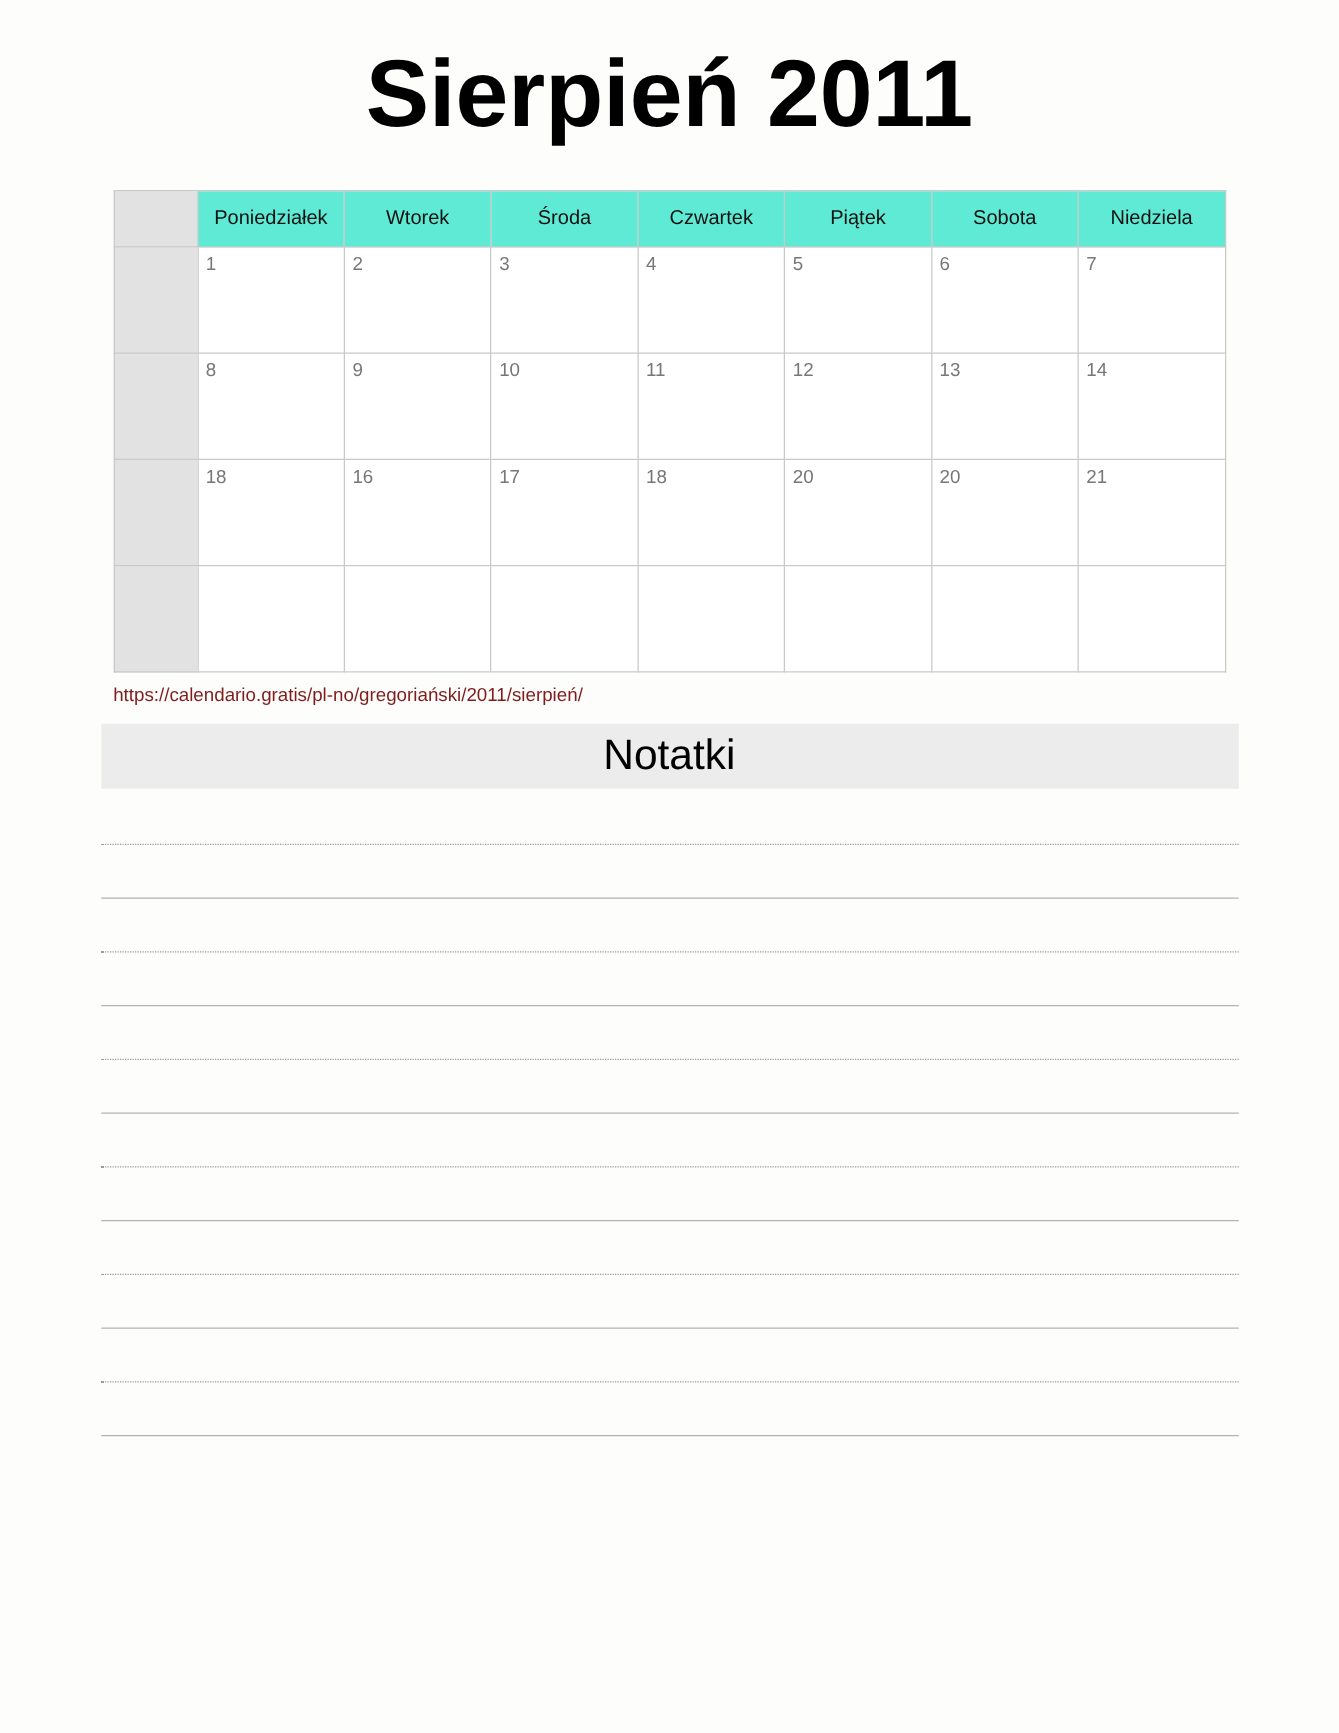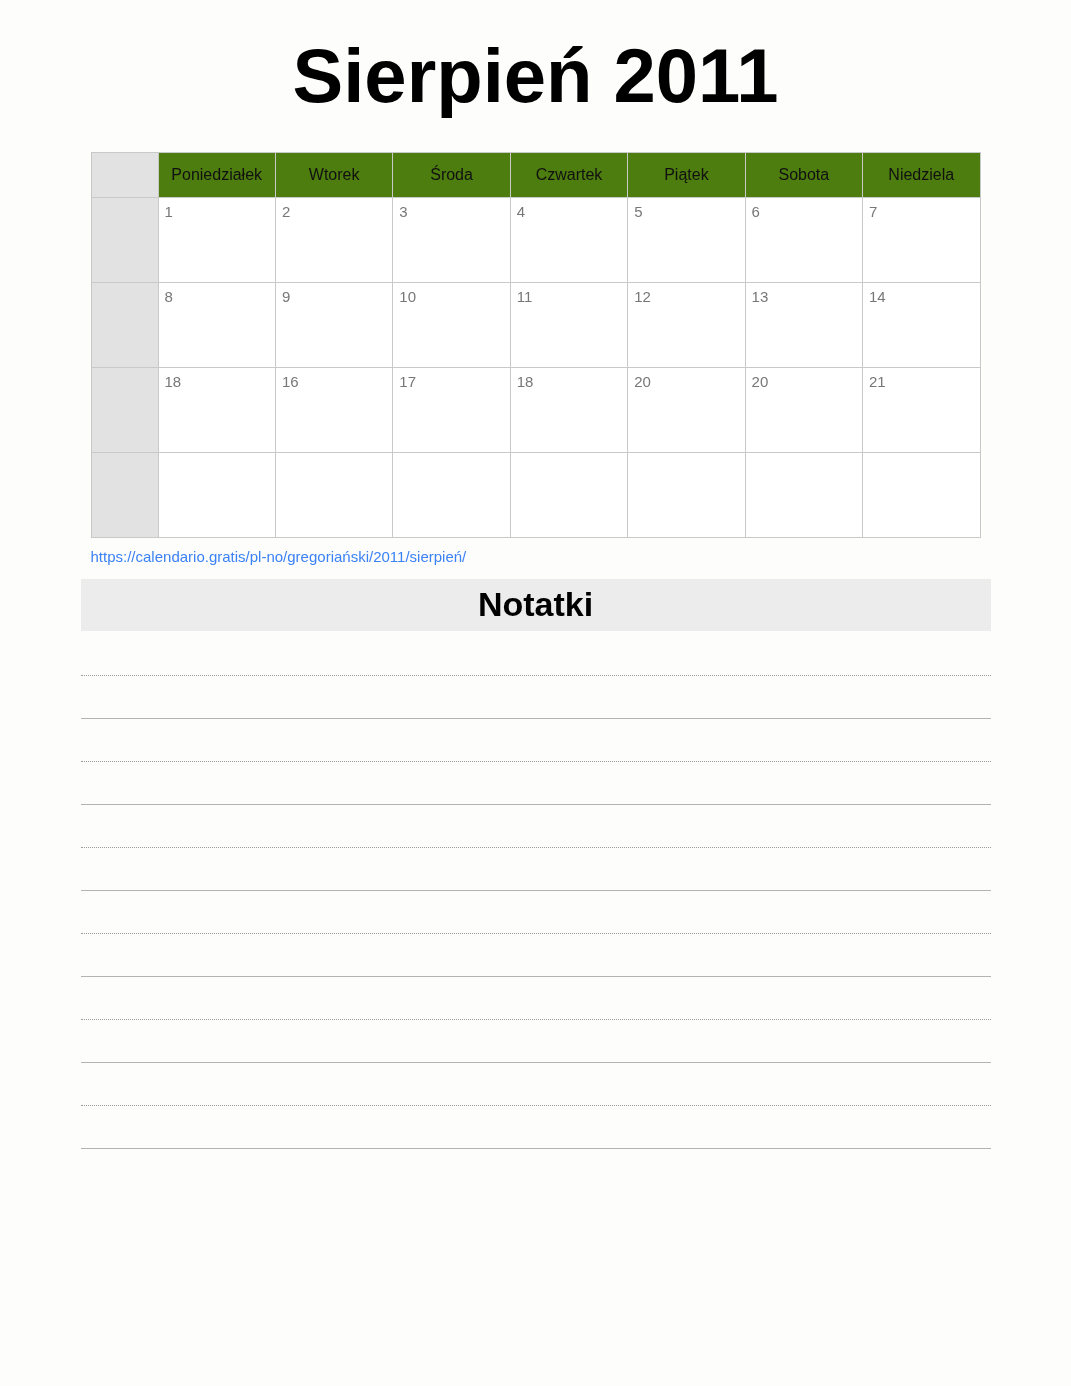--- a/index.html
+++ b/index.html
@@ -43,21 +43,21 @@
     border-collapse: collapse;
     width: 890px;
     table-layout: fixed;
   }
   table.calendar th,
   table.calendar td {
     border: 1px solid #c9c9c9;
     padding: 0;
   }
   table.calendar th {
-    background: #4d7c0f;
+    background: #5eead4;
     font-size: 16px;
     font-weight: normal;
     height: 44px;
     text-align: center;
     color: #111;
   }
   table.calendar th.corner {
     width: 66px;
     background: #e2e2e2;
     border-right: 1px solid #c9c9c9;
@@ -75,35 +75,34 @@
     font-size: 15px;
     color: #777;
     padding: 6px 0 0 6px;
     line-height: 1;
     display: block;
   }
   .url {
     margin: 10px 0 0 0;
     padding-left: 0px;
     font-size: 15px;
-    color: #3b82f6;
+    color: #7f1d1d;
     font-family: "Liberation Sans", sans-serif;
   }
   .notes-wrap {
     width: 910px;
     margin: 14px auto 0 auto;
   }
   .notes-header {
     background: #ececec;
     text-align: center;
     font-size: 34px;
     line-height: 42px;
     padding: 4px 0 6px 0;
     color: #000;
-    font-weight: bold;
   }
   .notes-lines {
     margin-top: 2px;
   }
   .note-line {
     height: 42px;
     border-bottom: 1px dotted #9a9a9a;
   }
   .note-line.solid {
     border-bottom: 1px solid #b3b3b3;

